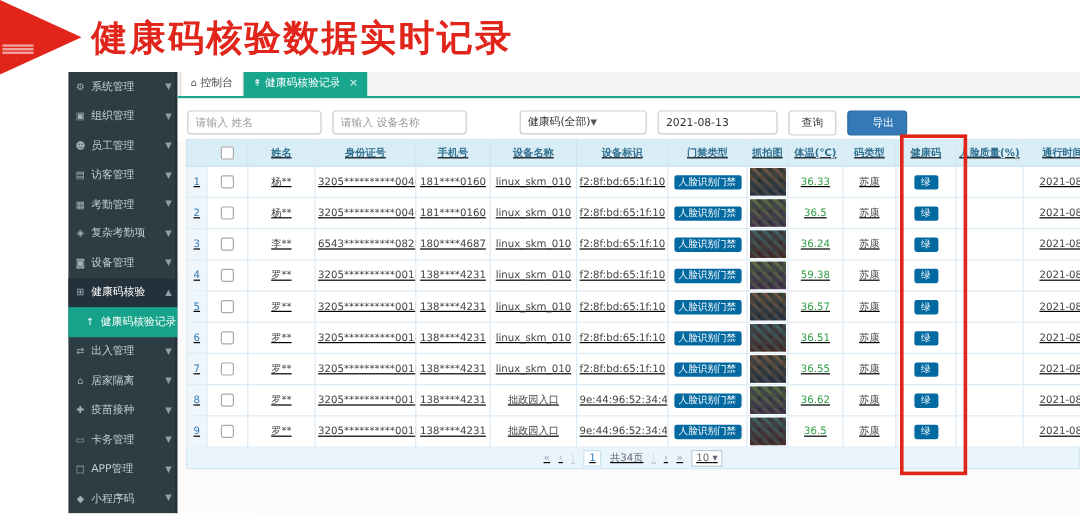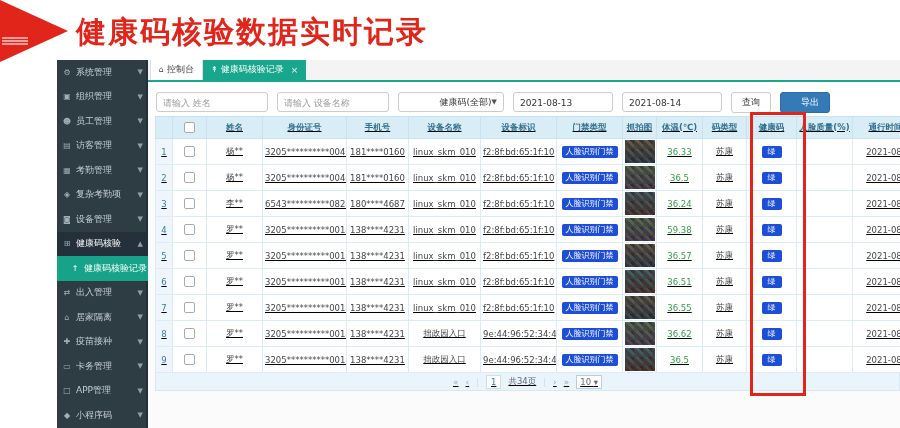--- a/index.html
+++ b/index.html
@@ -39,39 +39,39 @@
   .tab.active{background:#18a68c;color:#fff;}
   .tab .tab-ico{font-size:8px;}
   .tab .tab-close{margin-left:4px;font-size:9px;opacity:.9;cursor:pointer;}
 
   
   .filterbar{height:32px;display:flex;align-items:center;gap:9px;padding:4px 8px 0;background:#fff;}
   .f-box{height:20px;line-height:20px;border:1px solid #ccc;border-radius:3px;font-size:9px;
          padding:0 6px;background:#fff;color:#333;box-sizing:border-box;}
   .f-input{color:#9b9b9b;}
   .w-name{width:112px;} .w-person{width:112px;}
-  .f-select{width:106px;display:flex;justify-content:flex-end;align-items:center;cursor:pointer;}
+  .f-select{width:106px;display:flex;justify-content:flex-start;align-items:center;cursor:pointer;margin-left:35px;}
   .f-select .chev{font-size:7px;color:#555;}
   .w-date{width:100px;cursor:pointer;}
   .btn{height:21px;line-height:19px;font-size:9px;border-radius:3px;padding:0 10px;cursor:pointer;
        box-sizing:border-box;}
   .btn-query{background:#fff;border:1px solid #ccc;color:#333;}
   .btn-export{background:#337ab7;border:1px solid #2e6da4;color:#fff;padding-left:20px;}
 
   
   .tablewrap{position:absolute;left:7px;right:0;top:56px;text-decoration:underline;}
   table{border-collapse:collapse;table-layout:fixed;width:763px;font-size:8.5px;}
   th{background:#d9edf7;color:#31708f;height:21px;font-weight:bold;border:1px solid #c9e2f1;
      padding:0;overflow:hidden;white-space:nowrap;}
   td{height:25px;border:1px solid #dcecf6;background:#fff;text-align:center;color:#444;
      padding:0 2px;overflow:hidden;white-space:nowrap;}
   td.rownum{background:#eef6fb;color:#337ab7;}
   .cb{width:9px;height:9px;border:1px solid #aaa;border-radius:2px;background:#fff;margin:0 auto;
       cursor:pointer;}
-  .badge{display:inline-block;background:#1d4ed8;color:#fff;border-radius:2px;padding:2px 4px;
+  .badge{display:inline-block;background:#0369a1;color:#fff;border-radius:2px;padding:2px 4px;
          font-size:8px;line-height:1;}
   .badge.health{padding:2px 6px;}
   td.temp{color:#2e9e44;}
   .snap{width:30px;height:23px;margin:0 auto;cursor:pointer;
         background:linear-gradient(45deg,#8a7a6a 25%,#5a6a7a 25% 50%,#9a8a8a 50% 75%,#46565f 75%),
                    linear-gradient(#b7a17f,#6c7d8a);
         background-size:9px 9px,100% 100%;background-blend-mode:multiply;}
   tr:nth-child(2n) .snap{filter:hue-rotate(60deg) brightness(1.1);}
   tr:nth-child(3n) .snap{filter:hue-rotate(150deg);}
 
@@ -196,21 +196,20 @@
       </div>
 
       <div class="filterbar">
         <div class="f-box f-input w-person">请输入 姓名</div>
         <div class="f-box f-input w-name">请输入 设备名称</div>
         <div class="f-box f-select">
           <span>健康码(全部)</span>
           <span class="chev">▼</span>
         </div>
         <div class="f-box w-date">2021-08-13</div>
-        <div class="f-box w-date">2021-08-14</div>
         <button class="btn btn-query">查询</button>
         <button class="btn btn-export">导出</button>
       </div>
 
       <div class="tablewrap">
         <table>
           <colgroup>
               <col style="width: 17px;">
               <col style="width: 34px;">
               <col style="width: 56px;">

